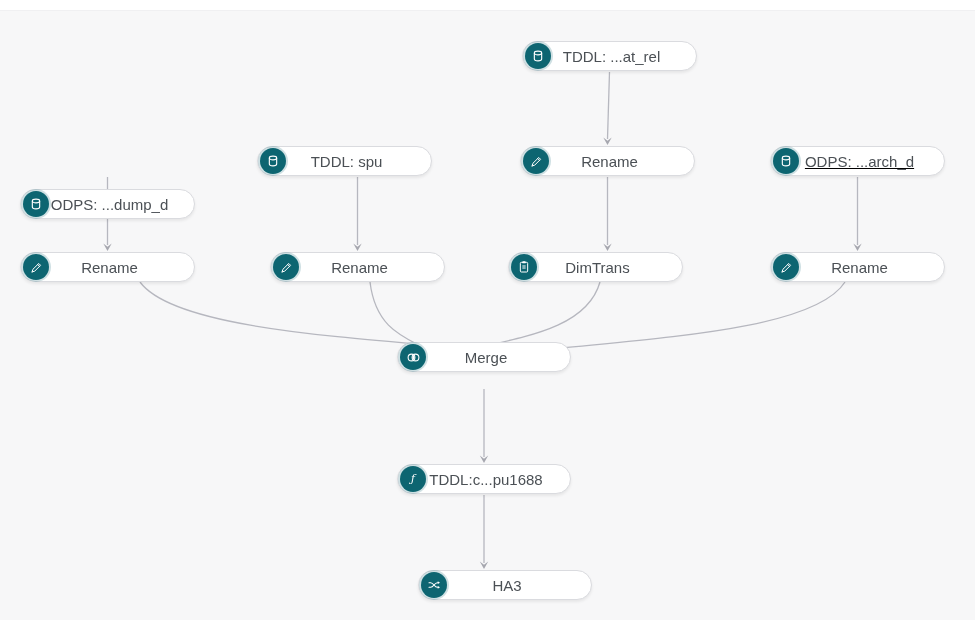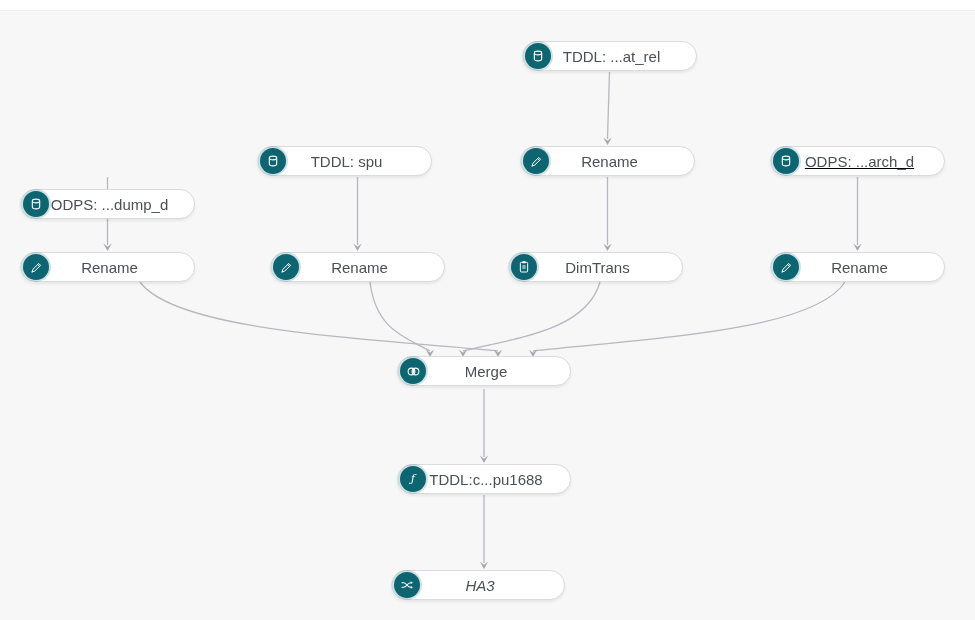--- a/index.html
+++ b/index.html
@@ -182,41 +182,41 @@
         <span class="icon">
           <svg viewBox="0 0 24 24" width="15" height="15">
             <g fill="none" stroke="#fff" stroke-width="1.6" stroke-linejoin="round" stroke-linecap="round">
               <path d="M5 19l1.2-4.1L15.6 5.6l2.9 2.9L9.1 17.8 5 19z"></path>
               <path d="M13.9 7.3l2.9 2.9"></path>
             </g>
           </svg>
         </span>
         <span class="label">Rename</span>
       </div>
-      <div class="node" style="left: 397px; top: 356px; width: 174px;">
+      <div class="node" style="left: 397px; top: 342px; width: 174px;">
         <span class="icon">
           <svg viewBox="0 0 24 24" width="17" height="17">
             <g fill="none" stroke="#fff" stroke-width="1.5">
               <circle cx="9.2" cy="12" r="4.8"></circle>
               <circle cx="14.8" cy="12" r="4.8"></circle>
             </g>
             <path d="M12 8.45 A4.8 4.8 0 0 1 12 15.55 A4.8 4.8 0 0 1 12 8.45 Z" fill="#fff"></path>
           </svg>
         </span>
         <span class="label">Merge</span>
       </div>
       <div class="node" style="left: 397px; top: 464px; width: 174px;">
         <span class="icon">
           <svg viewBox="0 0 24 24" width="16" height="16">
             <text x="12" y="17" text-anchor="middle" font-family="DejaVu Serif, serif" font-style="italic" font-size="16" fill="#fff">ƒ</text>
           </svg>
         </span>
         <span class="label">TDDL:c...pu1688</span>
       </div>
-      <div class="node" style="left: 391px; top: 570px; width: 174px; font-style: italic;">
+      <div class="node" style="left: 418px; top: 570px; width: 174px;">
         <span class="icon">
           <svg viewBox="0 0 24 24" width="16" height="16">
             <g fill="none" stroke="#fff" stroke-width="1.6" stroke-linecap="round">
               <path d="M4.5 8.5h2.5c4.5 0 5.5 7 10 7h0.8"></path>
               <path d="M4.5 15.5h2.5c4.5 0 5.5-7 10-7h0.8"></path>
             </g>
             <path fill="#fff" d="M17.6 13.4l3.4 2.1-3.4 2.1z"></path>
             <path fill="#fff" d="M17.6 6.4l3.4 2.1-3.4 2.1z"></path>
           </svg>
         </span>

